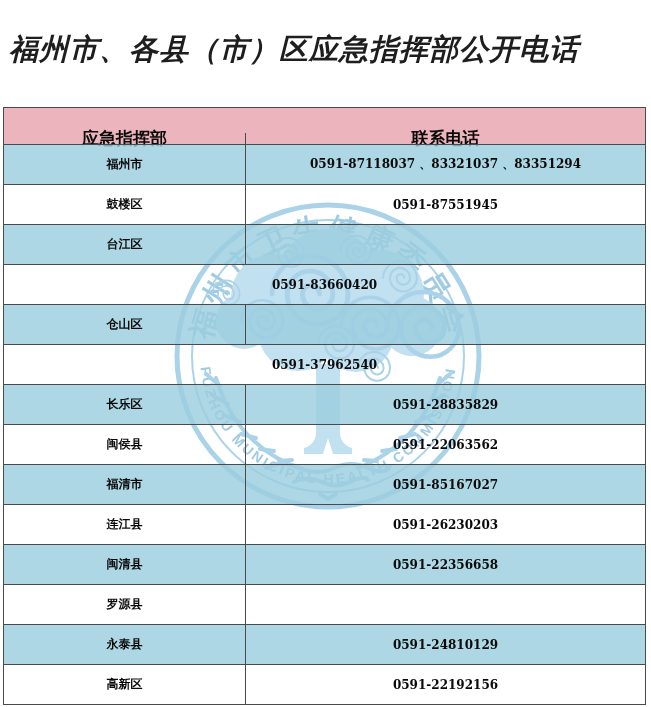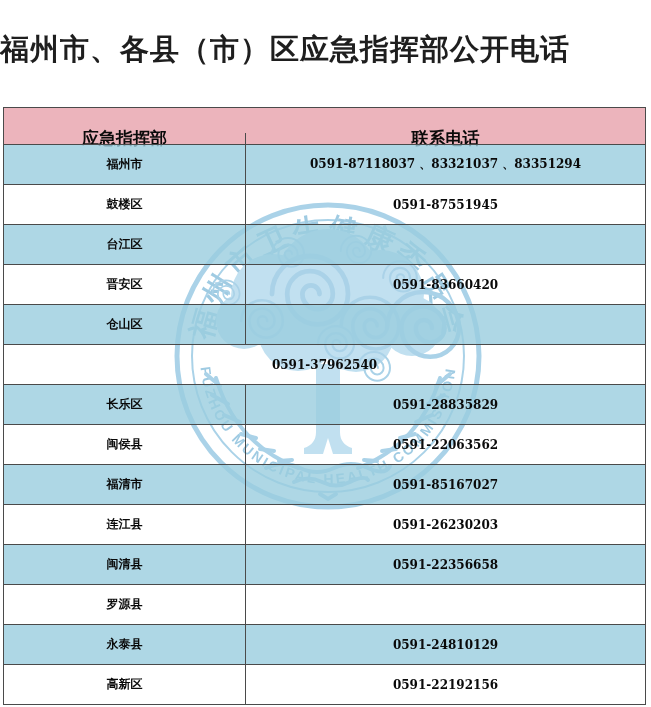--- a/index.html
+++ b/index.html
@@ -11,22 +11,22 @@
     --wm:#9ccbe4;
     --wm_fill:#b7dbee;
     --wm_deep:#8fc2de;
   }
   html,body{margin:0;padding:0;}
   body{
     width:651px;height:707px;position:relative;background:#ffffff;overflow:hidden;
     font-family:"DejaVu Serif","Liberation Serif",serif;
   }
   .page-title{
-    position:absolute;top:30px;left:0;width:579px;text-align:left;
-    font-size:29px;font-weight:bold;color:var(--title_color);letter-spacing:1px;margin:0;
+    position:absolute;top:30px;left:0;width:579px;text-align:right;
+    font-size:29px;font-weight:bold;color:var(--title_color);letter-spacing:1px;margin:0;font-style:italic;
   }
   .watermark{position:absolute;left:162px;top:190px;z-index:0;opacity:0.85;pointer-events:none;}
   .wm-stroke{fill:none;stroke:var(--wm);}
   .wm-arc-cn{fill:var(--wm_deep);font-size:29px;font-weight:bold;letter-spacing:5px;
     font-family:"DejaVu Serif","Liberation Serif",serif;}
   .wm-arc-en{fill:var(--wm_deep);font-size:14px;font-weight:bold;letter-spacing:2.5px;
     font-family:"Liberation Sans","DejaVu Sans",sans-serif;}
   .tbl{
     position:absolute;left:3px;top:107px;width:643px;height:598px;z-index:1;
     display:flex;flex-direction:column;border:1px solid var(--border);box-sizing:border-box;
@@ -128,21 +128,20 @@
       <div class="tr white">
         <div class="td c1">鼓楼区</div>
         <div class="td c2">0591-87551945</div>
       </div>
     
       <div class="tr blue">
         <div class="td c1">台江区</div>
       </div>
     
       <div class="tr white">
-        <div class="td c1">晋安区</div>
         <div class="td c2">0591-83660420</div>
       </div>
     
       <div class="tr blue">
         <div class="td c1">仓山区</div>
       </div>
     
       <div class="tr white">
         <div class="td c2">0591-37962540</div>
       </div>

